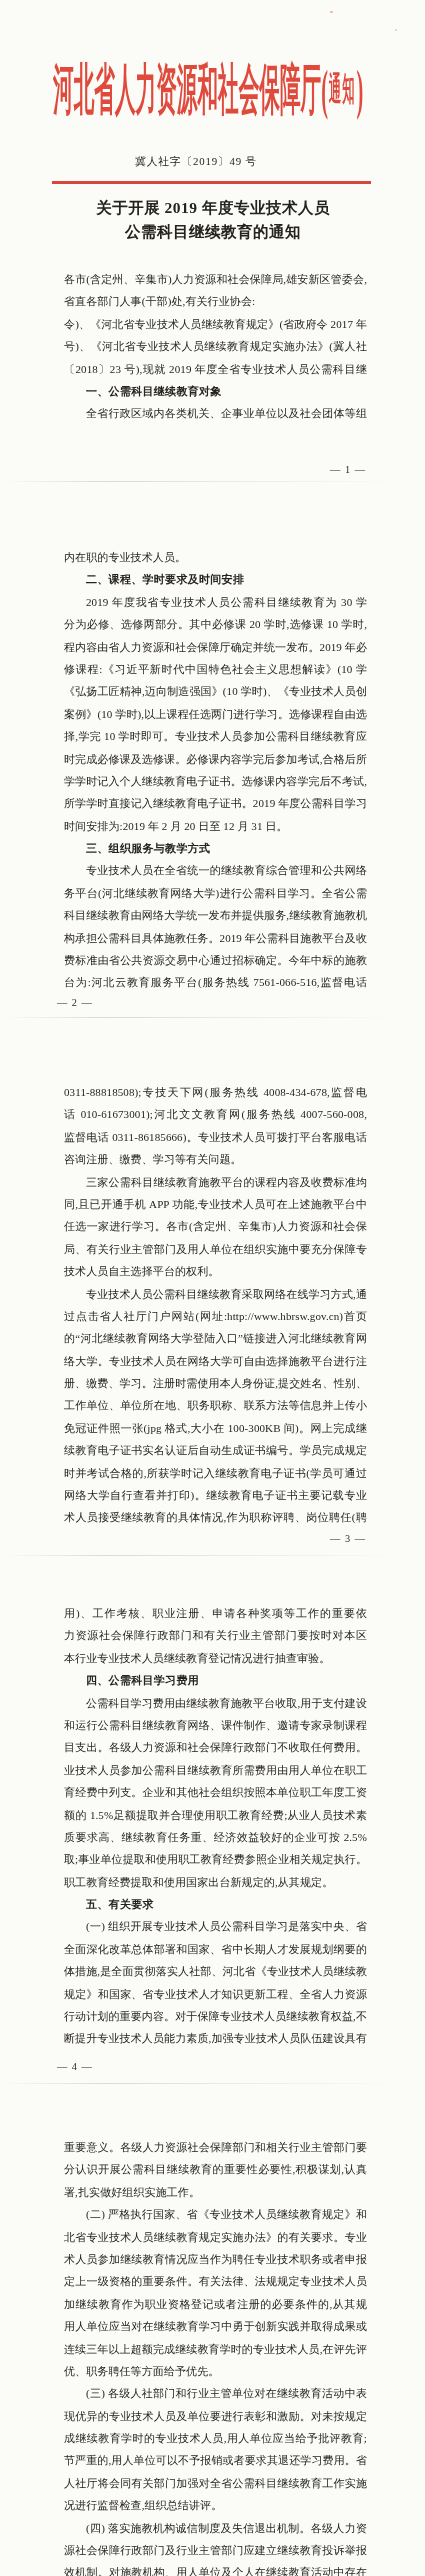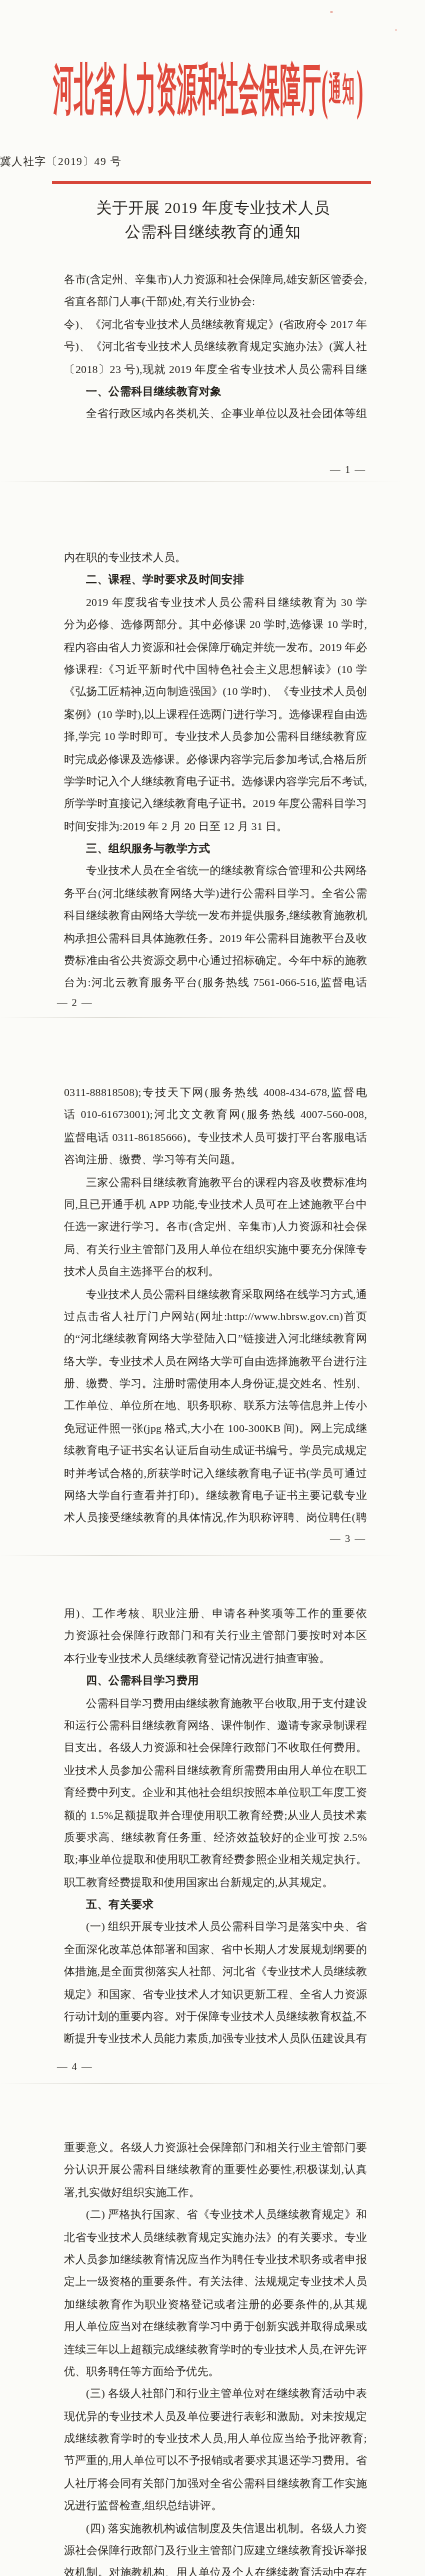--- a/index.html
+++ b/index.html
@@ -24,25 +24,25 @@
 
   
   .letterhead{
     position:absolute;left:53px;top:60px;height:60px;
     white-space:nowrap;color:#e04a3c;font-weight:bold;
     transform:scaleX(.375);transform-origin:left top;
   }
   .lh-agency{font-size:55px;line-height:59px;}
   .lh-paren{font-size:54px;line-height:59px;}
   .lh-type{font-size:33px;vertical-align:8.2px;letter-spacing:3.1px;margin:0 2.1px;}
-  .doc-number{position:absolute;top:155px;left:0;width:392px;text-align:left;
+  .doc-number{position:absolute;top:155px;left:0;width:392px;text-align:center;
     font-size:10.8px;letter-spacing:0.8px;}
   .red-rule{position:absolute;top:181px;left:52px;width:319px;height:2.6px;background:#d7463a;}
   .doc-title{position:absolute;top:196px;left:0;width:426px;text-align:center;
-    font-weight:normal;font-size:15.5px;line-height:24px;letter-spacing:0.5px;}
+    font-weight:bold;font-size:15.5px;line-height:24px;letter-spacing:0.5px;}
 
   
   .speck{position:absolute;border-radius:50%;}
   .speck.s1{left:330px;top:11.3px;width:2.6px;height:2.1px;background:#eab0a6;}
   .speck.s2{left:395px;top:29px;width:2.1px;height:2.1px;background:#f0c3bb;}
 </style>
 </head>
 <body>
 
 <section class="page" style="top:0;height:482px;">

